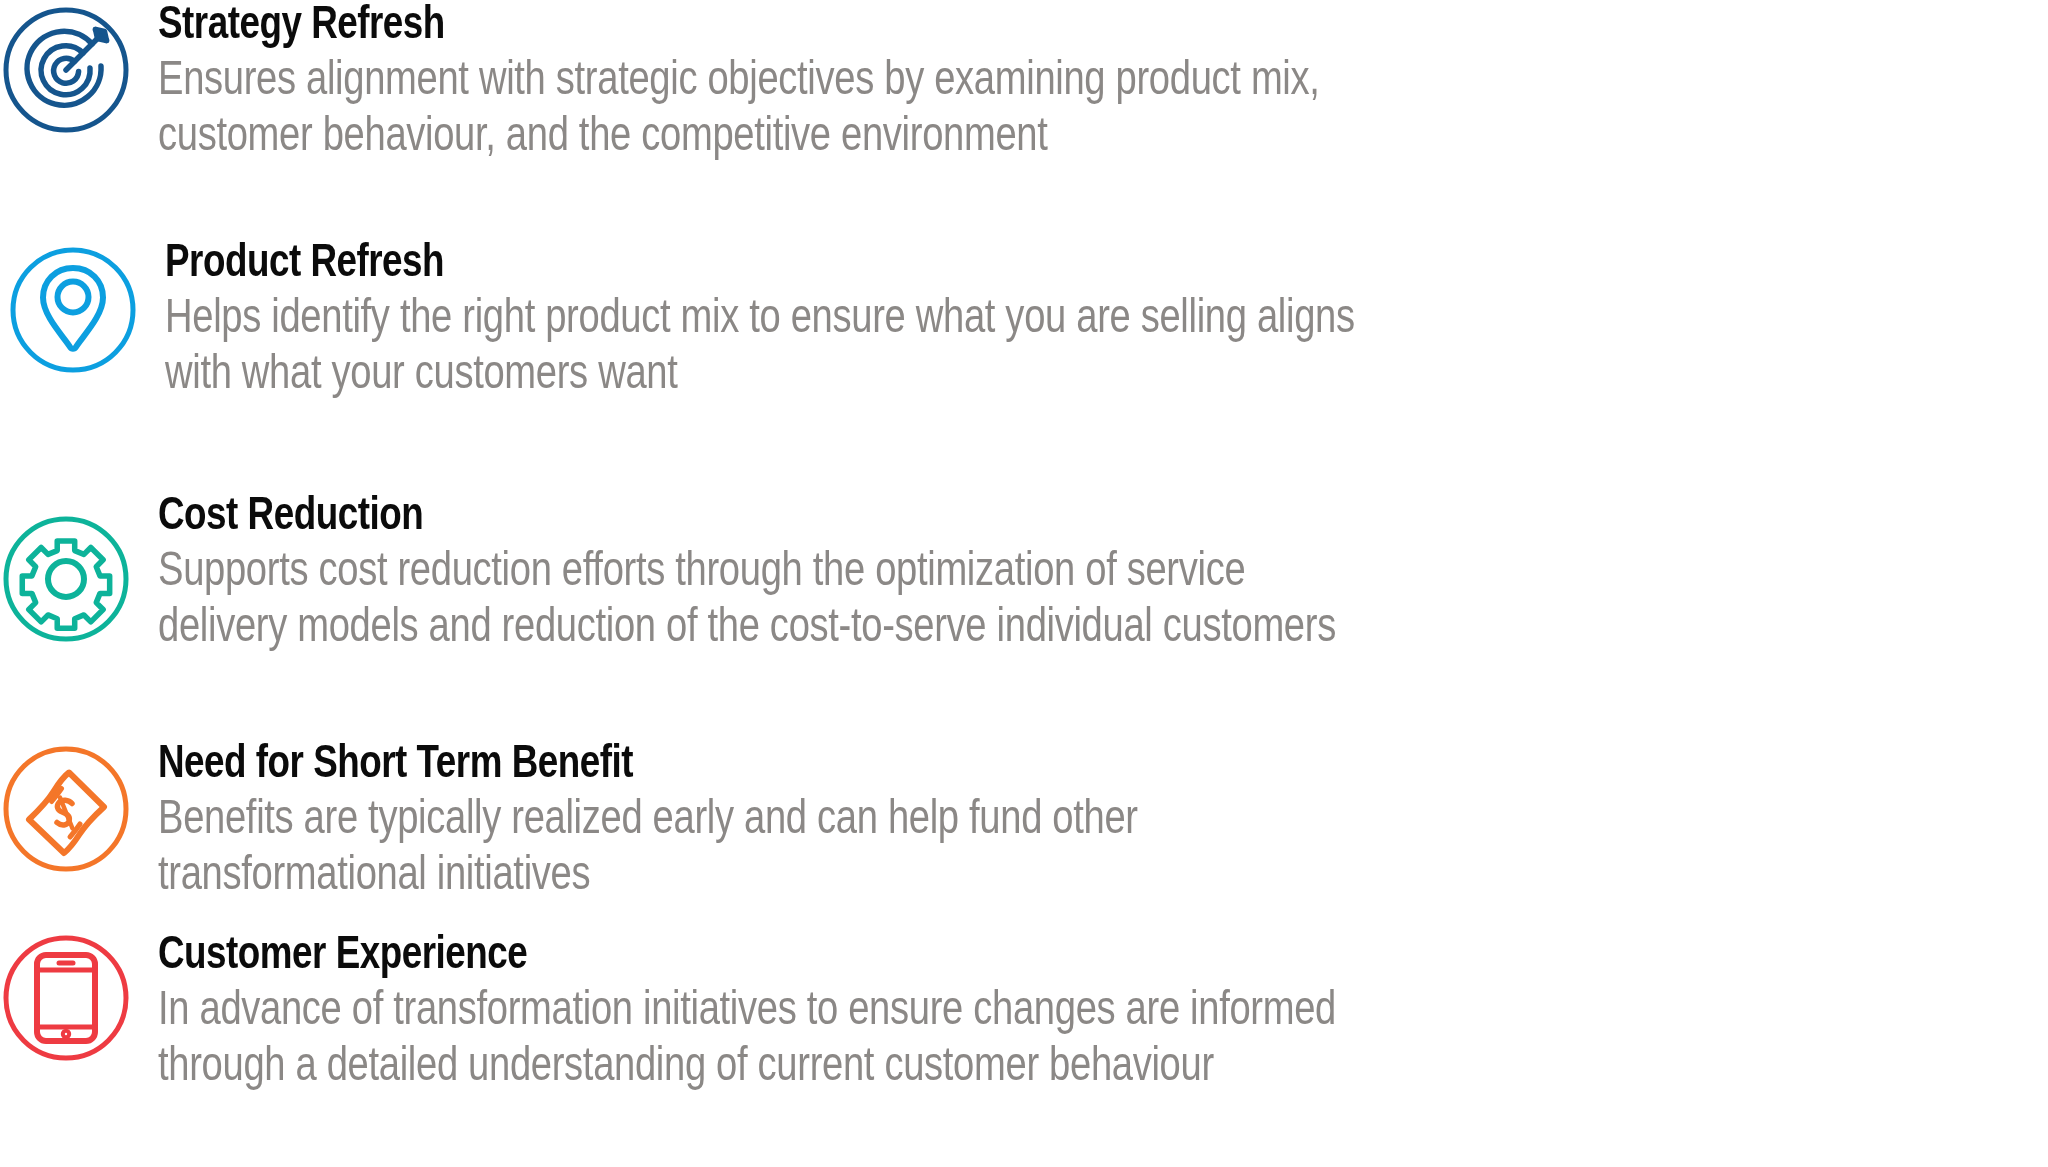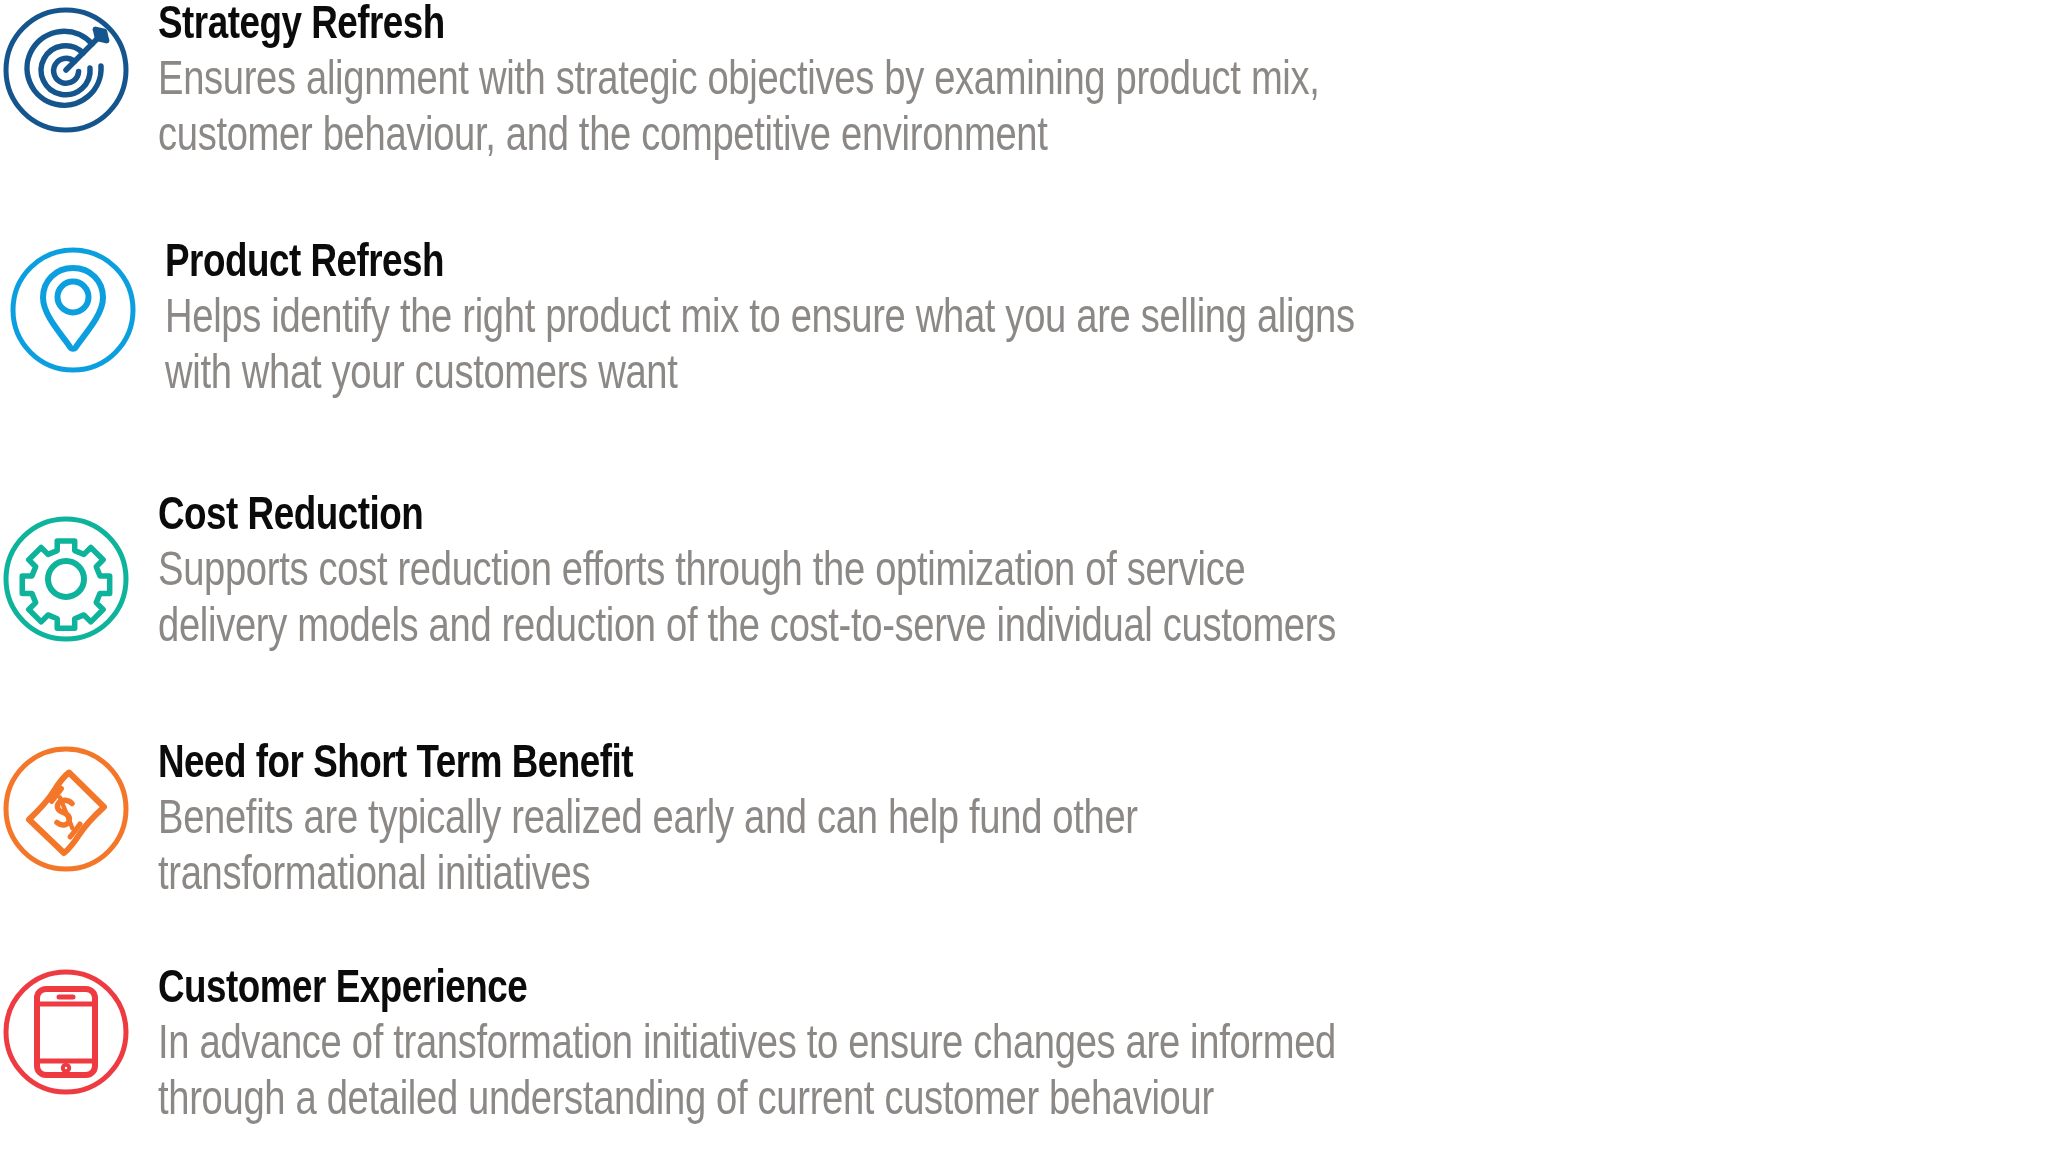--- a/index.html
+++ b/index.html
@@ -81,21 +81,21 @@
   .body-text .ln {
     display: block;
     white-space: nowrap;
   }
 
   
   .row-0 { top: -4px; }
   .row-1 { top: 234px; padding-left: 7px; }
   .row-2 { top: 487px; align-items: flex-end; }
   .row-3 { top: 735px; }
-  .row-4 { top: 960px; }
+  .row-4 { top: 926px; }
 
   .row-0 .icon-wrap { margin-top: 8px; }
   .row-1 .icon-wrap { margin-top: 10px; }
   .row-2 .icon-wrap { margin-top: 8px; }
   .row-3 .icon-wrap { margin-top: 8px; }
   .row-4 .icon-wrap { margin-top: 6px; }
 </style>
 </head>
 <body>
 

